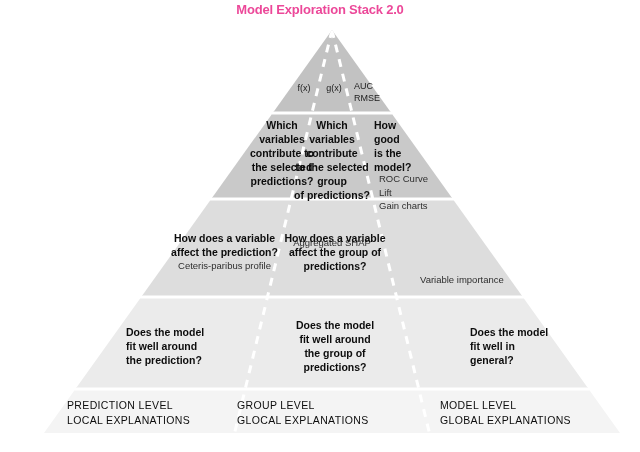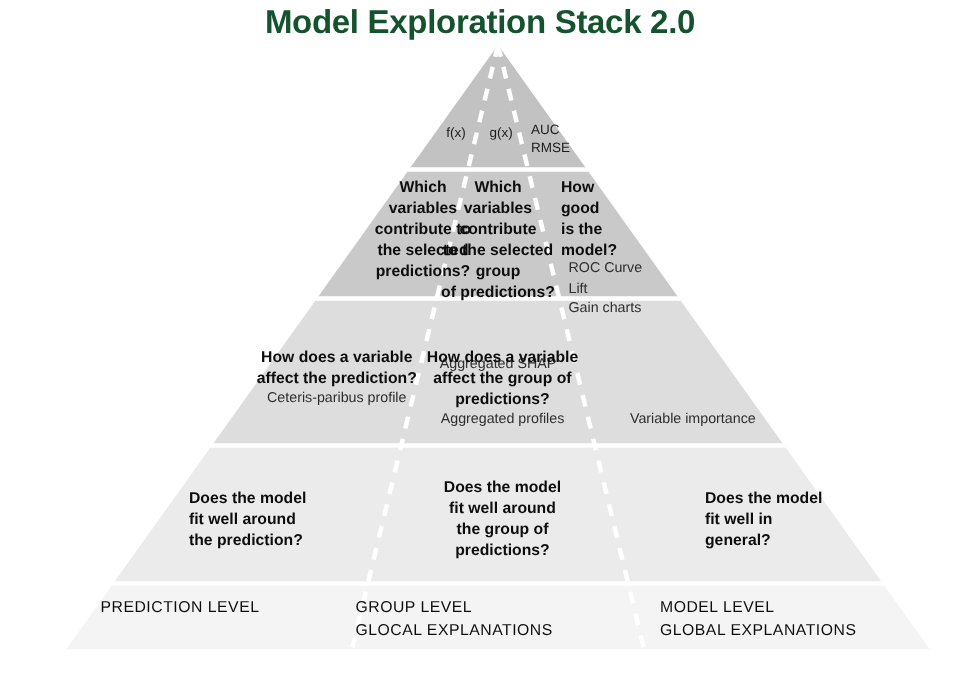--- a/index.html
+++ b/index.html
@@ -15,24 +15,24 @@
     font-family: "Liberation Sans", sans-serif;
     color: #1a1a1a;
     position: relative;
   }
   #page-title {
     position: absolute;
     top: 2px;
     left: 0;
     width: 640px;
     text-align: center;
-    font-size: 22px;
+    font-size: 13px;
     font-weight: bold;
     letter-spacing: -0.2px;
-    color: #14532d;
+    color: #ec4899;
   }
   #pyramid-wrap {
     position: absolute;
     top: 0;
     left: 12px;
     width: 640px;
     height: 452px;
     border-radius: 28px;
   }
   svg.pyramid {
@@ -132,38 +132,38 @@
 Lift
 Gain charts</div>
 
   <div class="txt q al-c" style="left:140px; top:231px; width:145px; white-space:pre-line;">How does a variable
 affect the prediction?</div>
   <div class="txt m al-c" style="left:140px; top:259px; width:145px; white-space:pre-line;">Ceteris-paribus profile</div>
 
   <div class="txt q al-c" style="left:253px; top:231px; width:140px; white-space:pre-line;">How does a variable
 affect the group of
 predictions?</div>
-  <div class="txt m al-c" style="left:253px; top:273px; width:140px; white-space:pre-line;">Aggregated profiles</div>
 
   <div class="txt m al-l" style="left:408px; top:273px; width:150px; white-space:pre-line;">Variable importance</div>
 
   <div class="txt q al-l" style="left:114px; top:325px; width:150px; white-space:pre-line;">Does the model
 fit well around
 the prediction?</div>
 
   <div class="txt q al-c" style="left:258px; top:318px; width:130px; white-space:pre-line;">Does the model
 fit well around
 the group of
 predictions?</div>
 
   <div class="txt q al-l" style="left:458px; top:325px; width:150px; white-space:pre-line;">Does the model
 fit well in
 general?</div>
 
   <div class="txt base-lbl" style="left:55px; top:398px; width:195px;">PREDICTION LEVEL</div>
+  <div class="txt base-lbl" style="left:55px; top:413px; width:195px;">LOCAL EXPLANATIONS</div>
 
   <div class="txt base-lbl" style="left:225px; top:398px; width:190px;">GROUP LEVEL</div>
   <div class="txt base-lbl" style="left:225px; top:413px; width:190px;">GLOCAL EXPLANATIONS</div>
 
   <div class="txt base-lbl" style="left:428px; top:398px; width:180px;">MODEL LEVEL</div>
   <div class="txt base-lbl" style="left:428px; top:413px; width:180px;">GLOBAL EXPLANATIONS</div>
 
 </div>
 
 </body></html>

